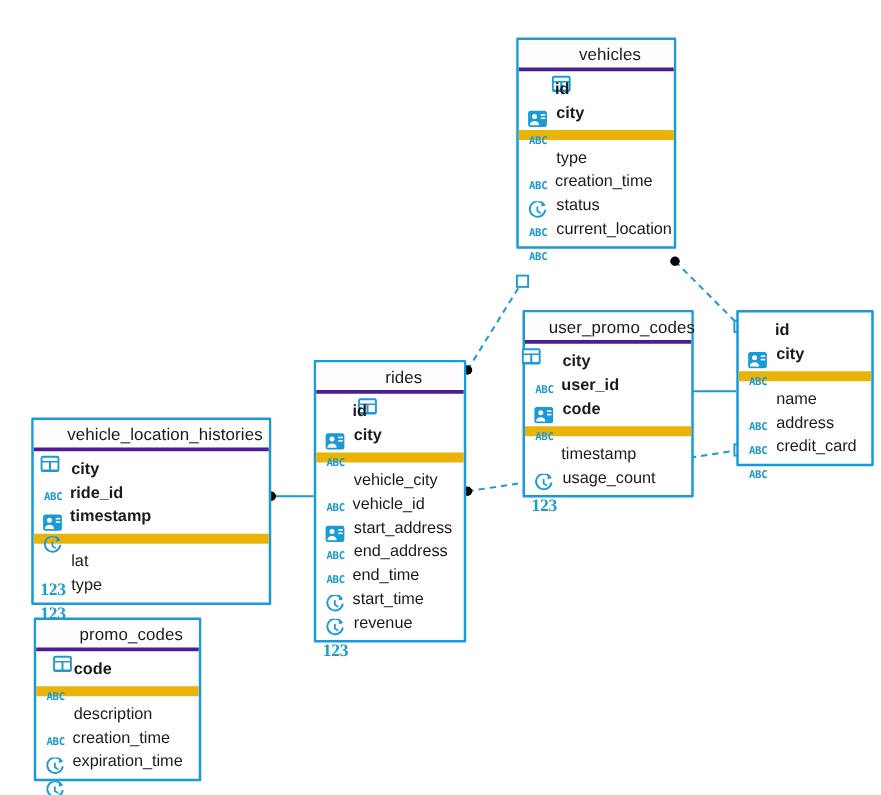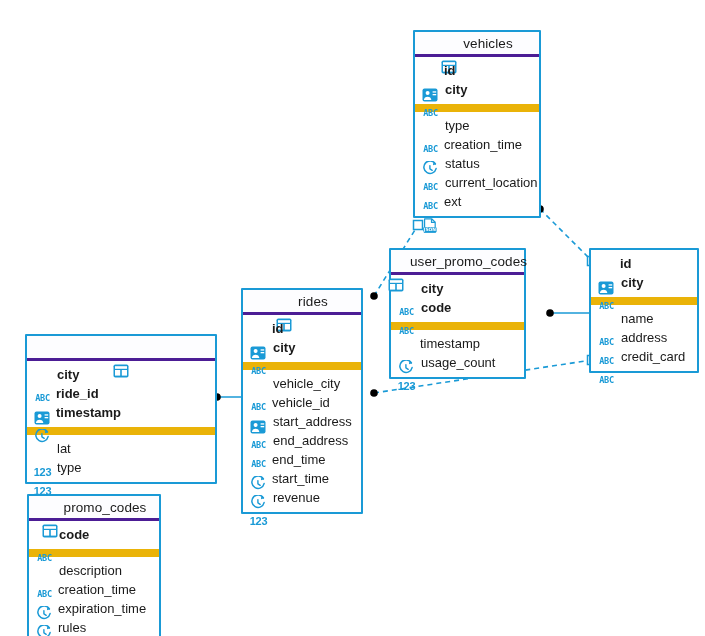--- a/index.html
+++ b/index.html
@@ -60,23 +60,23 @@
   .ic-abc{
     width:17px;height:14px;
     font-size:8.5px;font-weight:bold;
     color:#1a9ad6;
     font-family:"DejaVu Sans Mono", monospace;
     letter-spacing:-.3px;
     line-height:1;
   }
   .ic-123{
     width:17px;height:14px;
-    font-size:11px;font-weight:bold;
+    font-size:14px;font-weight:bold;
     color:#1a9ad6;
-    font-family:Liberation Sans, sans-serif;
+    font-family:Liberation Serif, serif;
     letter-spacing:-.2px;
     line-height:1;
   }
 
   
   .edge-line{stroke:#1a9ad6;fill:none;}
   .edge-line.dashed{stroke-dasharray:5 4;}
   .edge-dot{fill:#000000;}
   .edge-sq{fill:#ffffff;stroke:#1a9ad6;stroke-width:1.5;}
 </style>
@@ -155,51 +155,52 @@
           <span class="col-name">creation_time</span>
         </div>
         <div class="col-row">
           <span class="ic ic-abc">ABC</span>
           <span class="col-name">status</span>
         </div>
         <div class="col-row">
           <span class="ic ic-abc">ABC</span>
           <span class="col-name">current_location</span>
         </div>
-        <div class="col-row">
-          <span class="ic">
-            <svg width="16" height="15" viewBox="0 0 16 15">
-              <path d="M2.6 0.8 L9.6 0.8 L13.2 4.3 L13.2 14.2 L2.6 14.2 Z" fill="#ffffff" stroke="#1a9ad6" stroke-width="1.2" stroke-linejoin="round"></path>
-              <path d="M9.5 0.9 L9.5 4.4 L13.1 4.4" fill="none" stroke="#1a9ad6" stroke-width="1.2" stroke-linejoin="round"></path>
-              <rect x="1.2" y="9.2" width="13.4" height="5.2" rx="0.8" fill="#1a9ad6"></rect>
-              <text x="7.9" y="13.3" font-size="4.4" font-family="DejaVu Sans, sans-serif" font-weight="bold" fill="#ffffff" text-anchor="middle">JSON</text>
-            </svg>
-          </span>
-          <span class="col-name">ext</span>
-        </div>
-      </div>
-    </div>
-    <div class="table-node" style="left: 389px; top: 248px; width: 137px;">
+      </div>
+    </div>
+    <div class="table-node" style="left: 418px; top: 248px; width: 137px;">
       <div class="tbl-header">
         <span class="ic">
           <svg width="16" height="14" viewBox="0 0 16 14">
             <rect x="0.5" y="0.5" width="15" height="13" rx="1.8" fill="#1a9ad6"></rect>
             <rect x="2" y="2.2" width="12" height="2.6" fill="#ffffff"></rect>
             <rect x="2" y="6" width="5.2" height="5.6" fill="#ffffff"></rect>
             <rect x="8.8" y="6" width="5.2" height="5.6" fill="#ffffff"></rect>
           </svg>
         </span>
         <span class="tbl-title">user_promo_codes</span>
       </div>
       <div class="tbl-section keys">
         <div class="col-row key">
           <span class="ic ic-abc">ABC</span>
           <span class="col-name">city</span>
         </div>
         <div class="col-row key">
+          <span class="ic">
+            <svg width="16" height="14" viewBox="0 0 16 14">
+              <rect x="0.5" y="0.5" width="15" height="13" rx="2" fill="#1a9ad6"></rect>
+              <circle cx="5.6" cy="5.1" r="2" fill="#ffffff"></circle>
+              <path d="M1.9 12.1c0-2.1 1.7-3.3 3.7-3.3s3.7 1.2 3.7 3.3z" fill="#ffffff"></path>
+              <rect x="10.6" y="3.3" width="3.6" height="1.3" fill="#ffffff"></rect>
+              <rect x="10.6" y="6" width="3.6" height="1.3" fill="#ffffff"></rect>
+            </svg>
+          </span>
+          <span class="col-name">user_id</span>
+        </div>
+        <div class="col-row key">
           <span class="ic ic-abc">ABC</span>
           <span class="col-name">code</span>
         </div>
       </div>
       <div class="tbl-section">
         <div class="col-row">
           <span class="ic">
             <svg width="16" height="15" viewBox="0 0 16 15">
               <path d="M13.4 3.0 A6.2 6.2 0 1 0 14.1 7.6" fill="none" stroke="#1a9ad6" stroke-width="1.5" stroke-linecap="round"></path>
               <path d="M11.3 1.1 L13.9 3.3 L11.0 4.3" fill="#1a9ad6"></path>
@@ -241,21 +242,21 @@
         <div class="col-row">
           <span class="ic ic-abc">ABC</span>
           <span class="col-name">address</span>
         </div>
         <div class="col-row">
           <span class="ic ic-abc">ABC</span>
           <span class="col-name">credit_card</span>
         </div>
       </div>
     </div>
-    <div class="table-node" style="left: 241px; top: 288px; width: 122px;">
+    <div class="table-node" style="left: 251px; top: 288px; width: 122px;">
       <div class="tbl-header">
         <span class="ic">
           <svg width="16" height="14" viewBox="0 0 16 14">
             <rect x="0.5" y="0.5" width="15" height="13" rx="1.8" fill="#1a9ad6"></rect>
             <rect x="2" y="2.2" width="12" height="2.6" fill="#ffffff"></rect>
             <rect x="2" y="6" width="5.2" height="5.6" fill="#ffffff"></rect>
             <rect x="8.8" y="6" width="5.2" height="5.6" fill="#ffffff"></rect>
           </svg>
         </span>
         <span class="tbl-title">rides</span>
@@ -332,20 +333,21 @@
     <div class="table-node" style="left: 25px; top: 334px; width: 192px;">
       <div class="tbl-header">
         <span class="ic">
           <svg width="16" height="14" viewBox="0 0 16 14">
             <rect x="0.5" y="0.5" width="15" height="13" rx="1.8" fill="#1a9ad6"></rect>
             <rect x="2" y="2.2" width="12" height="2.6" fill="#ffffff"></rect>
             <rect x="2" y="6" width="5.2" height="5.6" fill="#ffffff"></rect>
             <rect x="8.8" y="6" width="5.2" height="5.6" fill="#ffffff"></rect>
           </svg>
         </span>
+        <span class="tbl-title">vehicle_location_histories</span>
       </div>
       <div class="tbl-section keys">
         <div class="col-row key">
           <span class="ic ic-abc">ABC</span>
           <span class="col-name">city</span>
         </div>
         <div class="col-row key">
           <span class="ic">
             <svg width="16" height="14" viewBox="0 0 16 14">
               <rect x="0.5" y="0.5" width="15" height="13" rx="2" fill="#1a9ad6"></rect>
@@ -415,26 +417,15 @@
         <div class="col-row">
           <span class="ic">
             <svg width="16" height="15" viewBox="0 0 16 15">
               <path d="M13.4 3.0 A6.2 6.2 0 1 0 14.1 7.6" fill="none" stroke="#1a9ad6" stroke-width="1.5" stroke-linecap="round"></path>
               <path d="M11.3 1.1 L13.9 3.3 L11.0 4.3" fill="#1a9ad6"></path>
               <path d="M7.9 4.6 L7.9 7.8 L10.2 9.3" fill="none" stroke="#1a9ad6" stroke-width="1.4" stroke-linecap="round" stroke-linejoin="round"></path>
             </svg>
           </span>
           <span class="col-name">expiration_time</span>
         </div>
-        <div class="col-row">
-          <span class="ic">
-            <svg width="16" height="15" viewBox="0 0 16 15">
-              <path d="M2.6 0.8 L9.6 0.8 L13.2 4.3 L13.2 14.2 L2.6 14.2 Z" fill="#ffffff" stroke="#1a9ad6" stroke-width="1.2" stroke-linejoin="round"></path>
-              <path d="M9.5 0.9 L9.5 4.4 L13.1 4.4" fill="none" stroke="#1a9ad6" stroke-width="1.2" stroke-linejoin="round"></path>
-              <rect x="1.2" y="9.2" width="13.4" height="5.2" rx="0.8" fill="#1a9ad6"></rect>
-              <text x="7.9" y="13.3" font-size="4.4" font-family="DejaVu Sans, sans-serif" font-weight="bold" fill="#ffffff" text-anchor="middle">JSON</text>
-            </svg>
-          </span>
-          <span class="col-name">rules</span>
-        </div>
       </div>
     </div>
   </div>
 
 </body></html>

